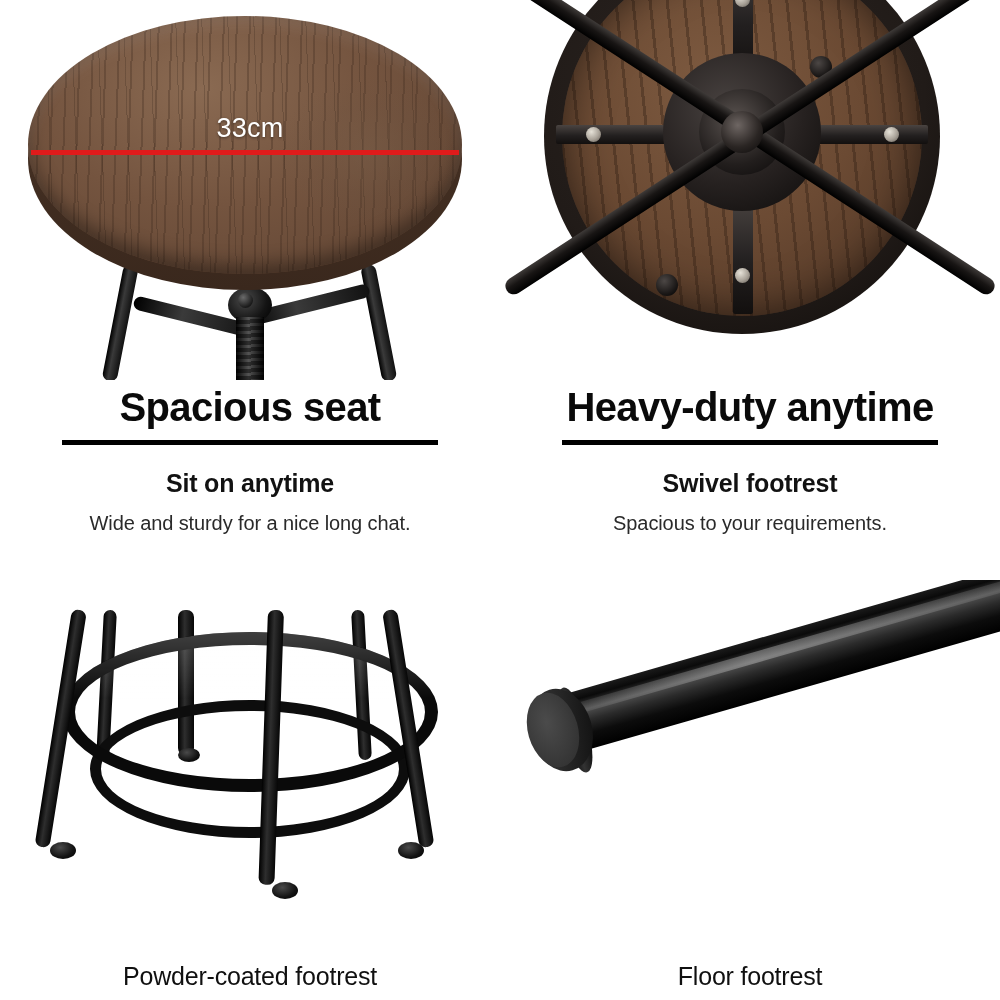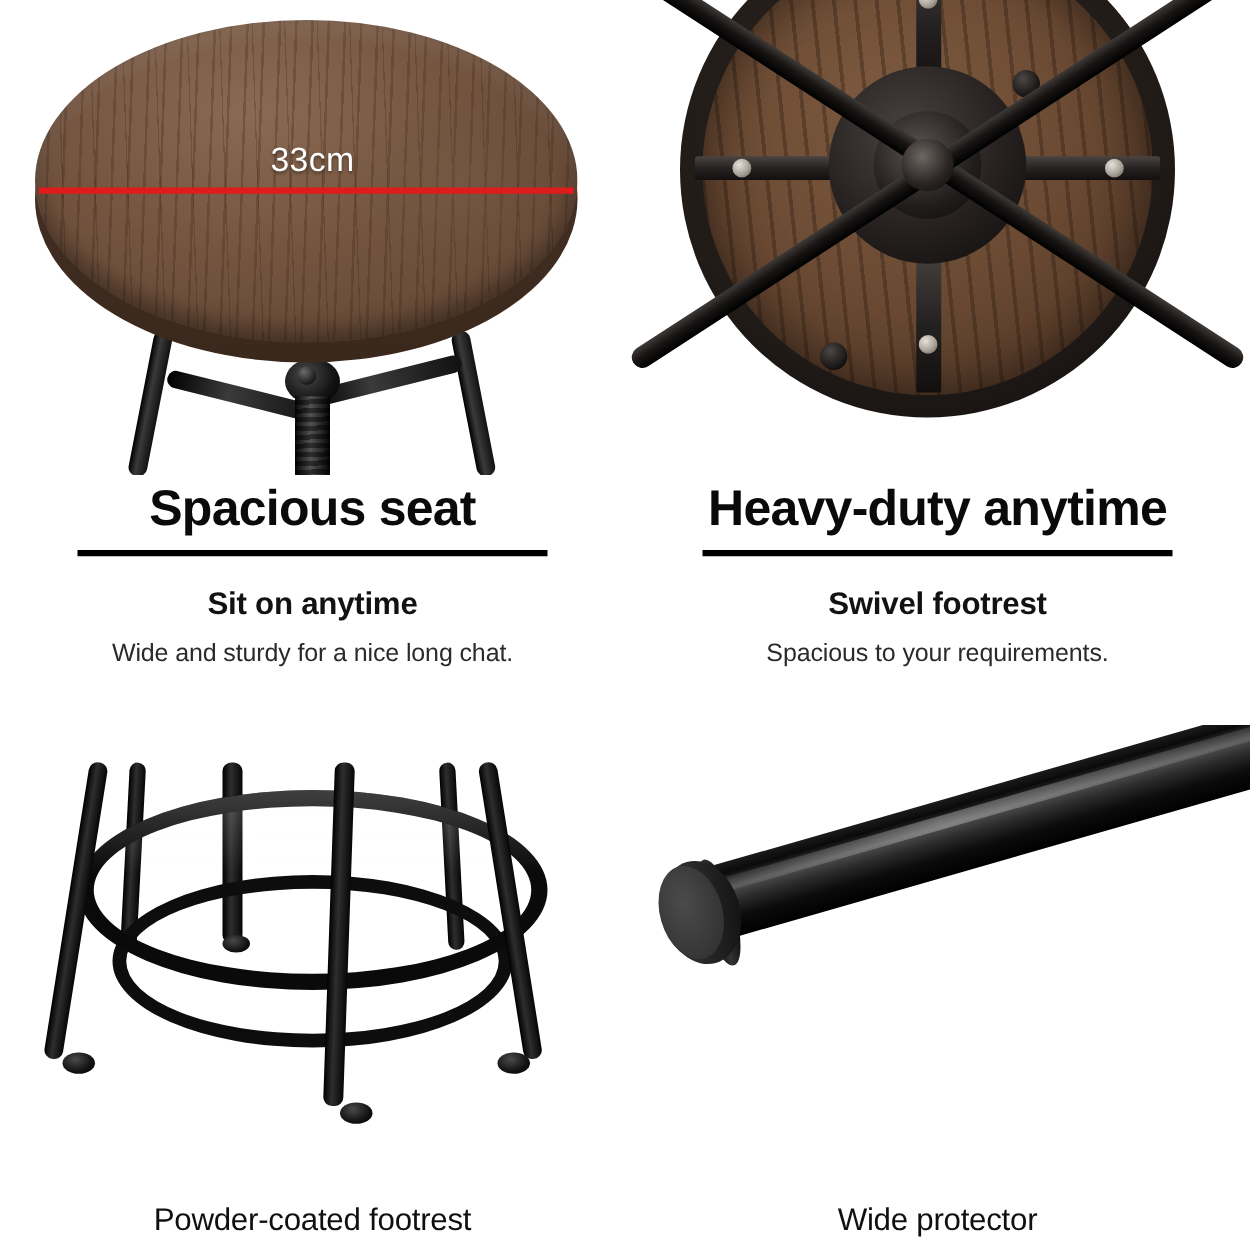--- a/index.html
+++ b/index.html
@@ -437,16 +437,16 @@
   <div class="cell" id="cell-bottom-right">
 
     <div class="photo" id="photo-protector">
       <div id="protector-tube"></div>
       <div id="protector-tube-highlight"></div>
       <div id="protector-cap-collar"></div>
       <div id="protector-cap"></div>
       <div id="protector-cap-face"></div>
     </div>
 
-    <div class="caption">Wide protector</div>
+    <div class="caption">Floor footrest</div>
   </div>
 
 </div>
 
 </body></html>

